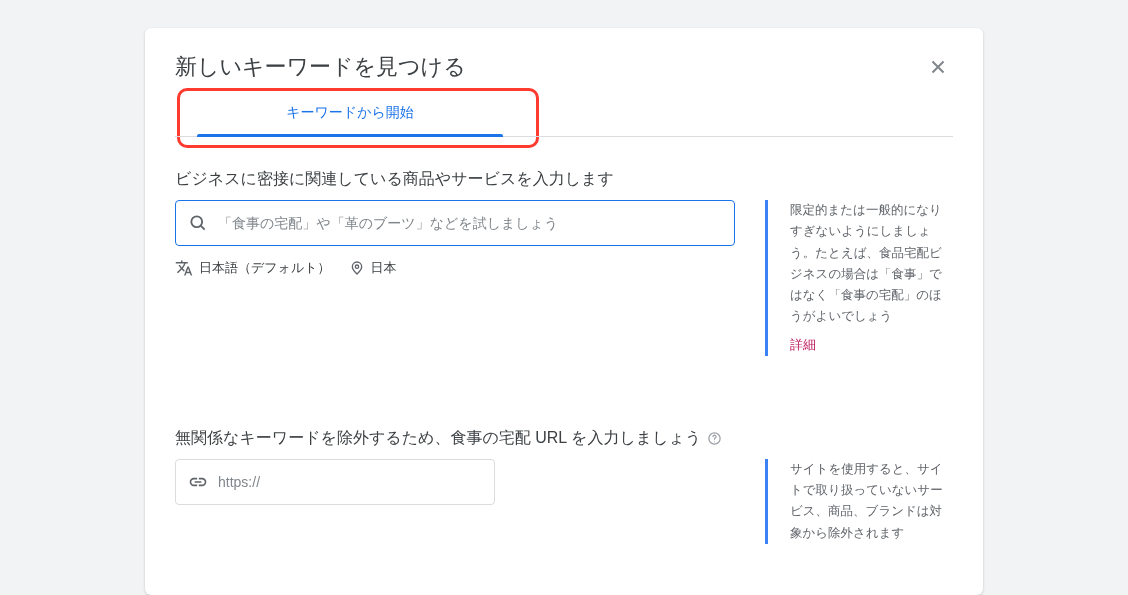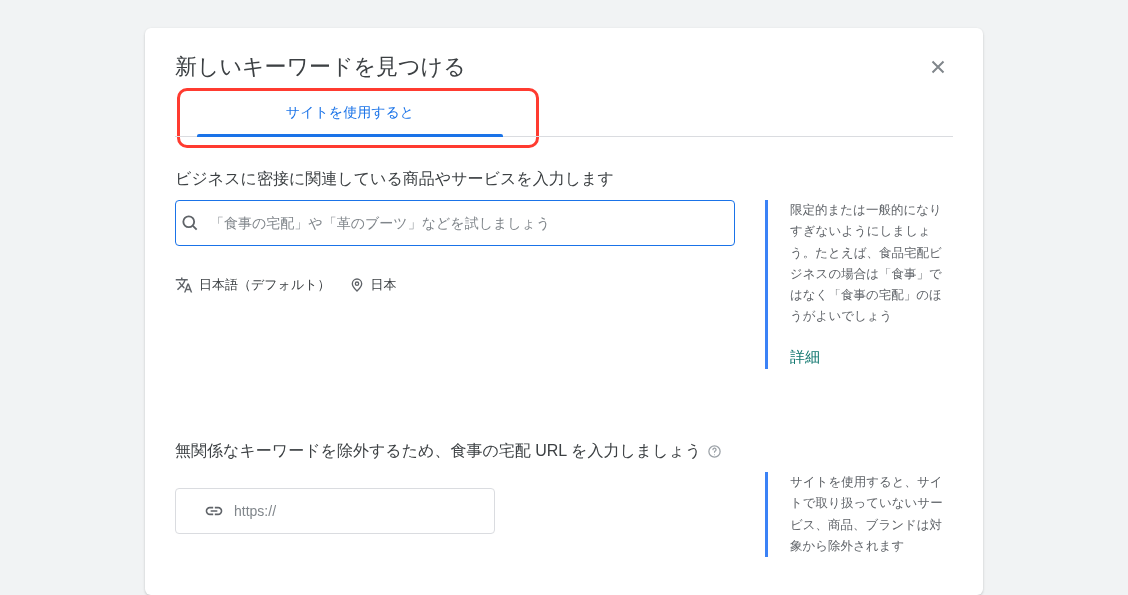--- a/index.html
+++ b/index.html
@@ -95,64 +95,63 @@
       font-size: 12.5px;
       color: #5f6368;
       line-height: 1.7;
     }
     .search-input-wrap {
       display: flex;
       align-items: center;
       border: 1.5px solid #1a73e8;
       border-radius: 4px;
       height: 46px;
-      padding: 0 4px;
+      padding: 0 12px;
       gap: 10px;
     }
     .search-input-wrap .icon { color: #5f6368; display:flex; }
     .search-input {
       border: none;
       outline: none;
       flex: 1;
       font-size: 14px;
       color: #3c4043;
     }
     .search-input::placeholder { color: #80868b; }
     .chips-row {
       display: flex;
       align-items: flex-end;
       gap: 18px;
-      margin-top: 30px;
+      margin-top: 13px;
       font-size: 13px;
       color: #3c4043;
     }
     .chip {
       display: flex;
       align-items: center;
       gap: 6px;
       cursor: pointer;
     }
     .chip .icon { color: #5f6368; display:flex; }
     .link-blue {
-      color: #0f766e;
+      color: #be185d;
       cursor: pointer;
       display: inline-block;
-      margin-top: 16px;
-      font-size: 15px;
+      margin-top: 6px;
+      font-size: 13px;
     }
     .url-input-wrap {
       display: flex;
       align-items: center;
       border: 1px solid #dadce0;
       border-radius: 4px;
       height: 46px;
-      padding: 0 28px;
+      padding: 0 12px;
       gap: 10px;
       width: 320px;
-      margin-top: 16px;
     }
     .url-input-wrap .icon { color: #5f6368; display:flex; }
     .url-text {
       color: #80868b;
       font-size: 14px;
     }
     .help-icon {
       color: #9aa0a6;
       margin-left: 6px;
       display:flex;
@@ -180,21 +179,21 @@
     <h1 class="page-title">新しいキーワードを見つける</h1>
     <div class="close-btn">
       <svg width="22" height="22" viewBox="0 0 24 24" fill="none" stroke="currentColor" stroke-width="2.2">
           <path d="M18 6L6 18M6 6l12 12"></path>
         </svg>
     </div>
   </div>
 
   <div class="tabs-row">
     <div class="tab active">
-      <span>サイトを使用すると</span>
+      <span>キーワードから開始</span>
     </div>
   </div>
 
   
   <div class="section">
     <div class="section-label">ビジネスに密接に関連している商品やサービスを入力します</div>
     <div class="two-col">
       <div class="left-col">
         <div class="search-input-wrap">
           <span class="icon">

